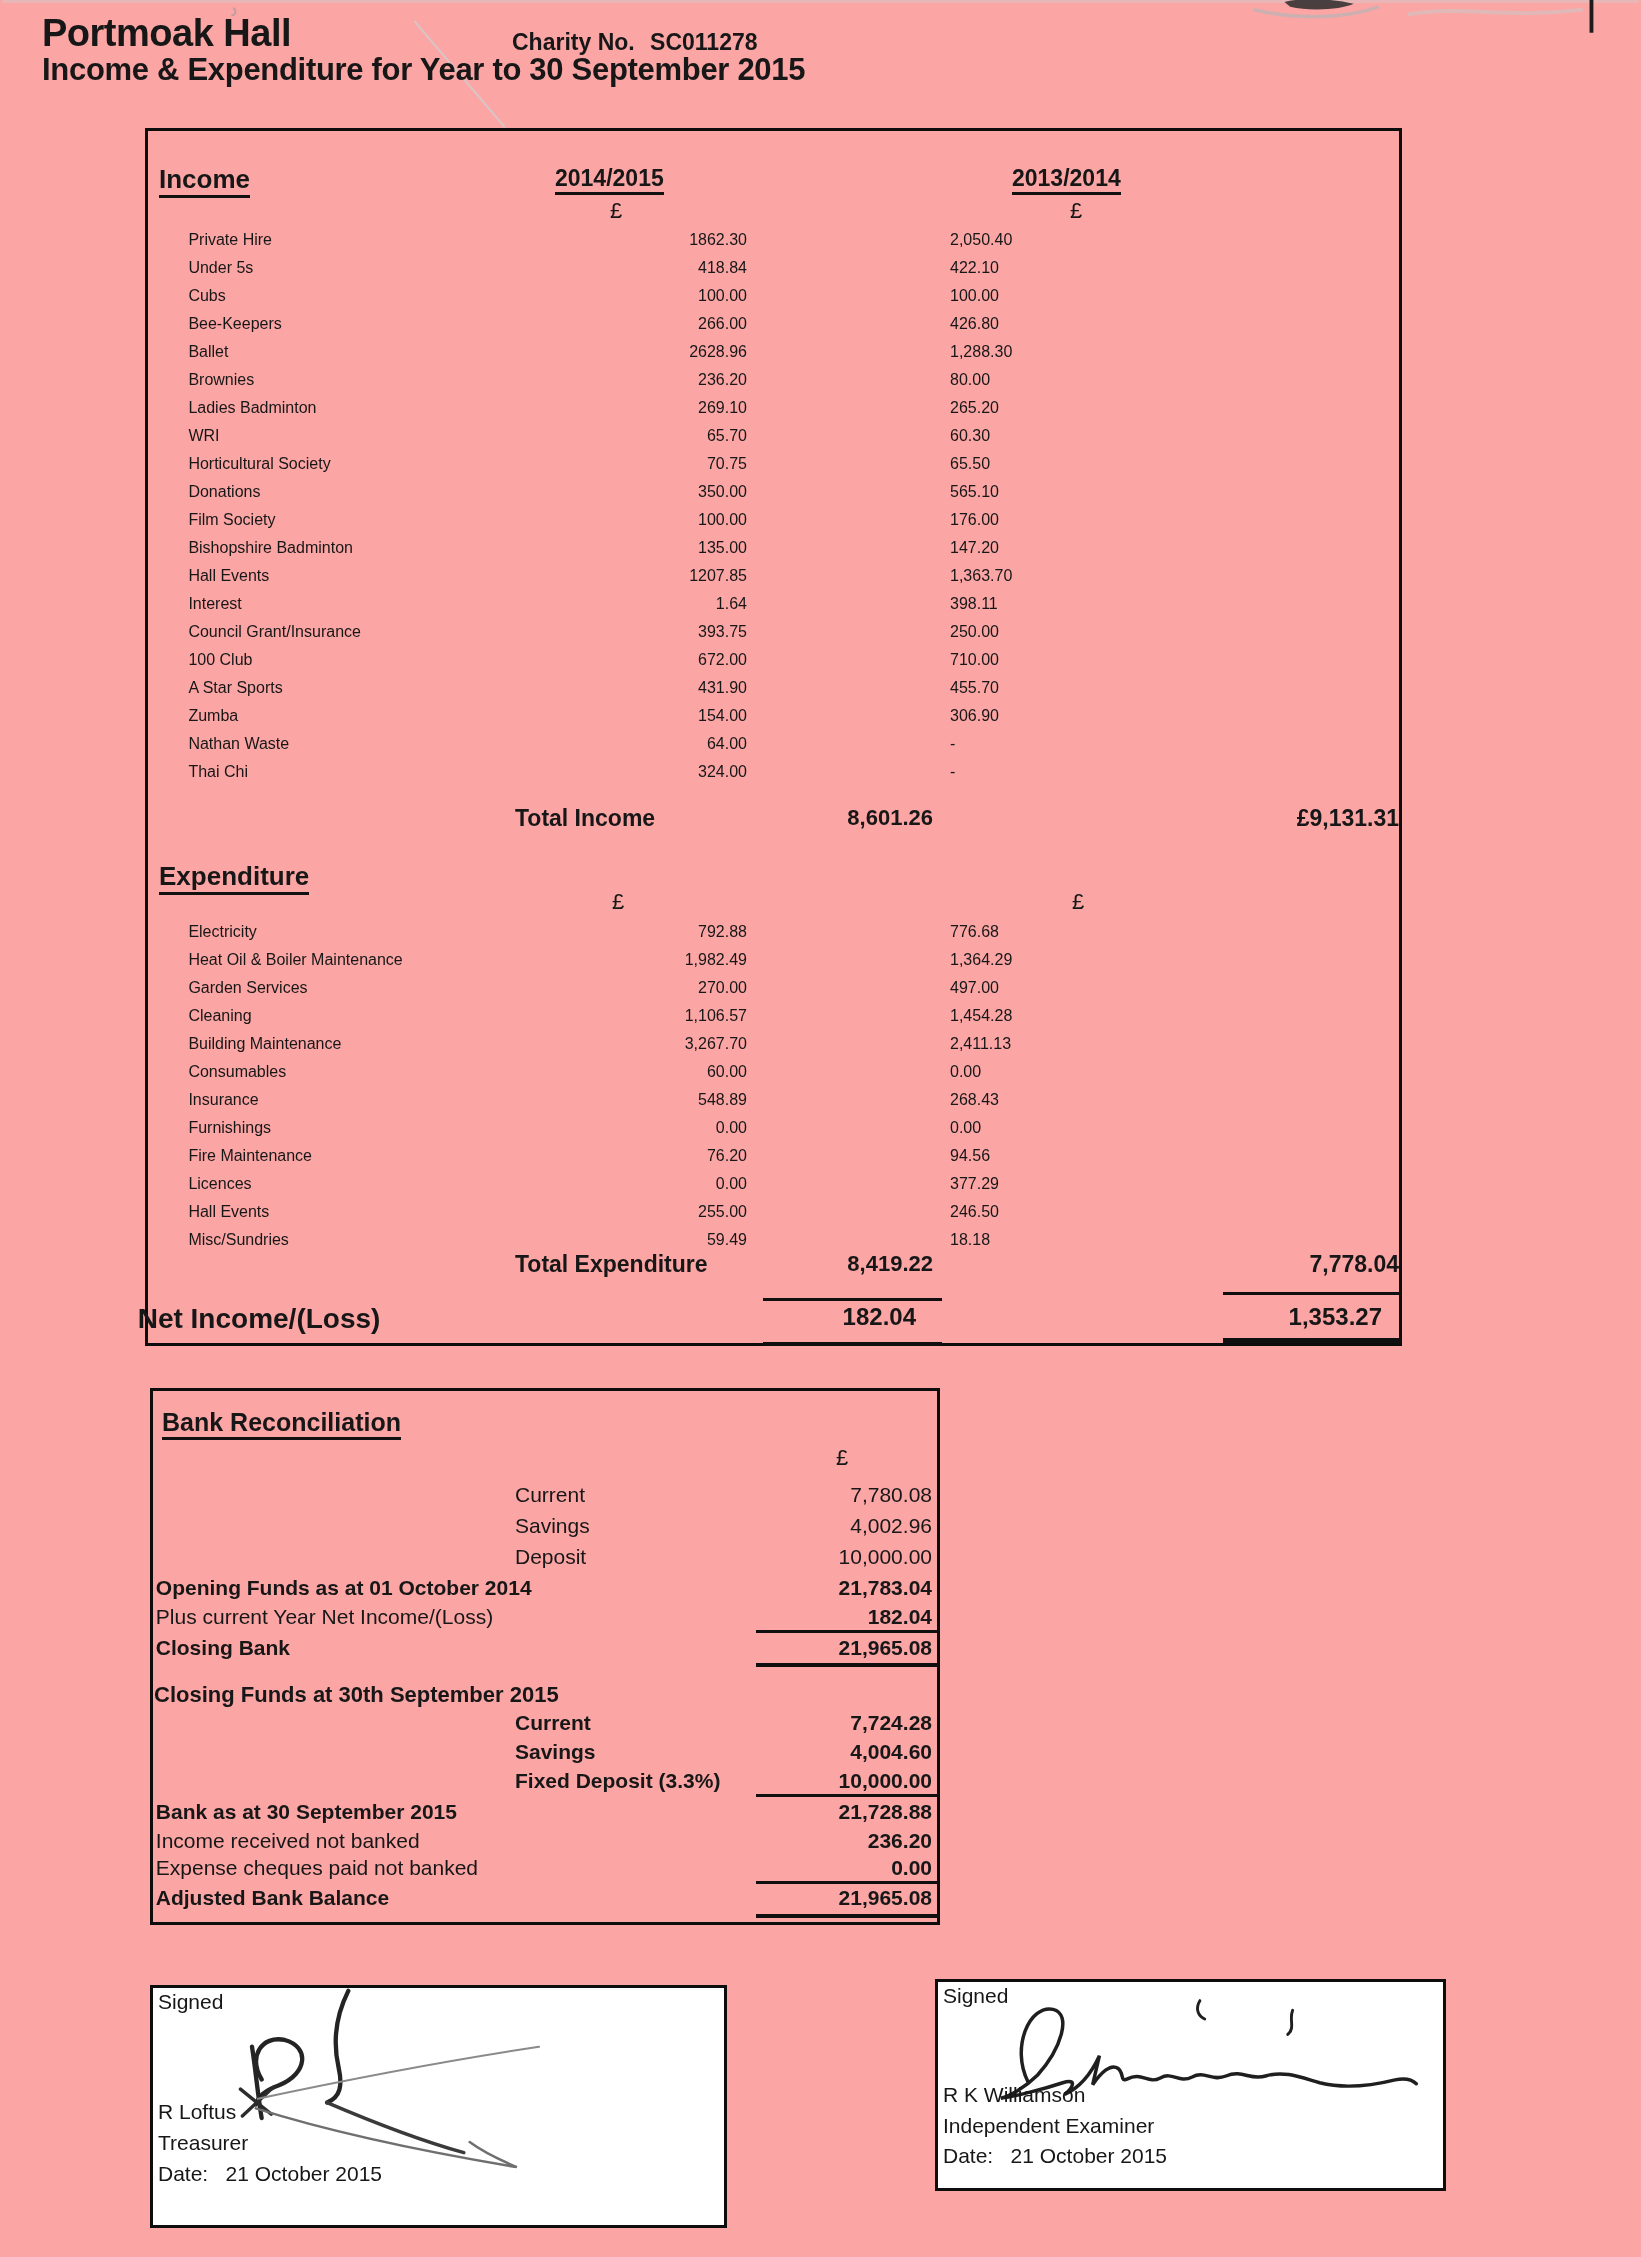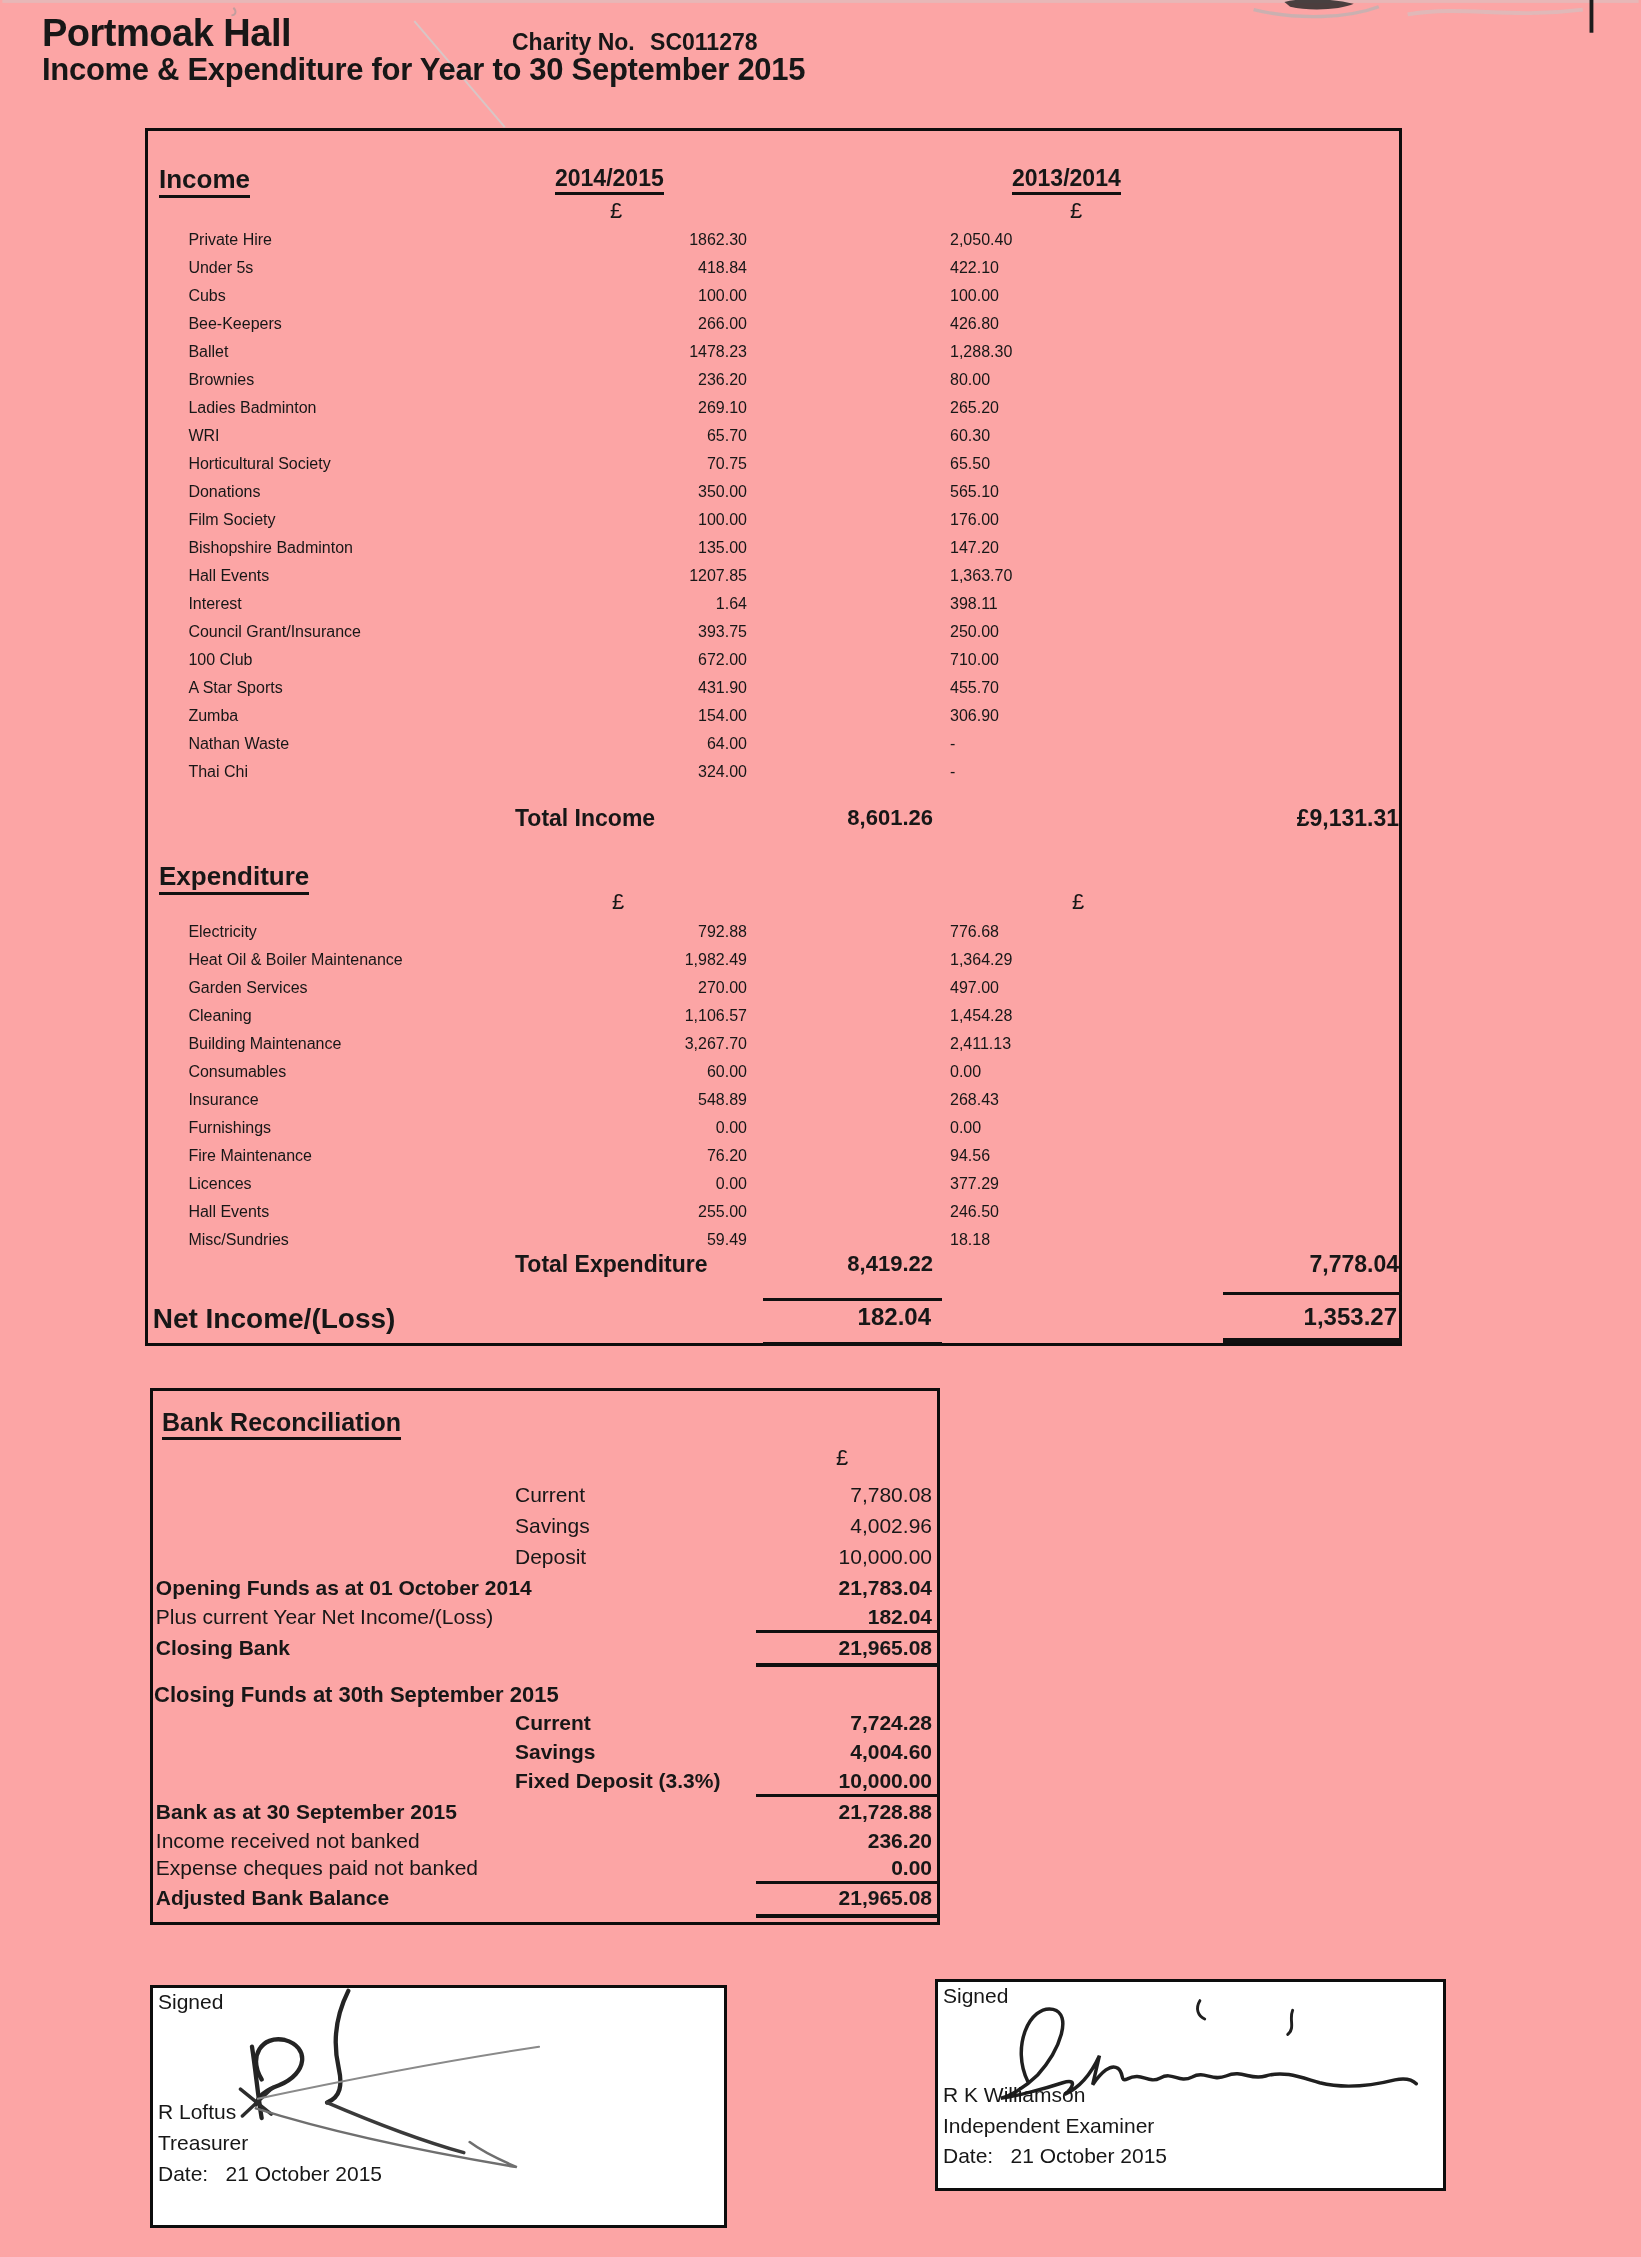--- a/index.html
+++ b/index.html
@@ -31,21 +31,21 @@
   
   .stmt-rows{left:145px;width:1257px;}
   .stmt-row{position:relative;height:28px;font-size:16px;line-height:27px;margin-left:26px;}
   .stmt-row .label{position:absolute;left:17.4px;white-space:nowrap;}
   .stmt-row .v1{position:absolute;left:328px;width:248px;text-align:right;}
   .stmt-row .v2{position:absolute;left:779px;width:248px;text-align:left;}
   .total-row{left:145px;width:1257px;height:31px;}
   .total-row .tlabel{position:absolute;left:370px;font-size:23px;font-weight:bold;white-space:nowrap;}
   .total-row .tv1{position:absolute;left:541px;width:247px;text-align:right;font-size:22px;font-weight:bold;}
   .total-row .tv2{position:absolute;left:1007px;width:247px;text-align:right;font-size:23px;font-weight:bold;}
-  .net-row{left:143px;width:1257px;height:39px;}
+  .net-row{left:128px;width:1257px;height:39px;}
   .net-row .nlabel{position:absolute;left:9.7px;font-size:28px;font-weight:bold;white-space:nowrap;}
   .net-row .tv1{position:absolute;left:541px;width:247px;text-align:right;font-size:24px;font-weight:bold;}
   .net-row .tv2{position:absolute;left:1007px;width:247px;text-align:right;font-size:24px;font-weight:bold;}
   .rule{background:#101010;}
   
   .bank-row{left:150px;width:790px;height:29px;font-size:21px;line-height:27px;}
   .bank-row .blabel{position:absolute;left:365px;white-space:nowrap;}
   .bank-row .blabel.flush{left:5.8px;}
   .bank-row .bvalue{position:absolute;left:541px;width:241px;text-align:right;}
   .bank-rows1 .bank-row-i,.bank-rows2 .bank-row-i{position:relative;font-size:21px;line-height:27px;}
@@ -111,21 +111,21 @@
     <span class="v1">100.00</span>
     <span class="v2">100.00</span>
   </div>
       <div class="stmt-row">
     <span class="label">Bee-Keepers</span>
     <span class="v1">266.00</span>
     <span class="v2">426.80</span>
   </div>
       <div class="stmt-row">
     <span class="label">Ballet</span>
-    <span class="v1">1478.23</span>
+    <span class="v1">2628.96</span>
     <span class="v2">1,288.30</span>
   </div>
       <div class="stmt-row">
     <span class="label">Brownies</span>
     <span class="v1">236.20</span>
     <span class="v2">80.00</span>
   </div>
       <div class="stmt-row">
     <span class="label">Ladies Badminton</span>
     <span class="v1">269.10</span>

